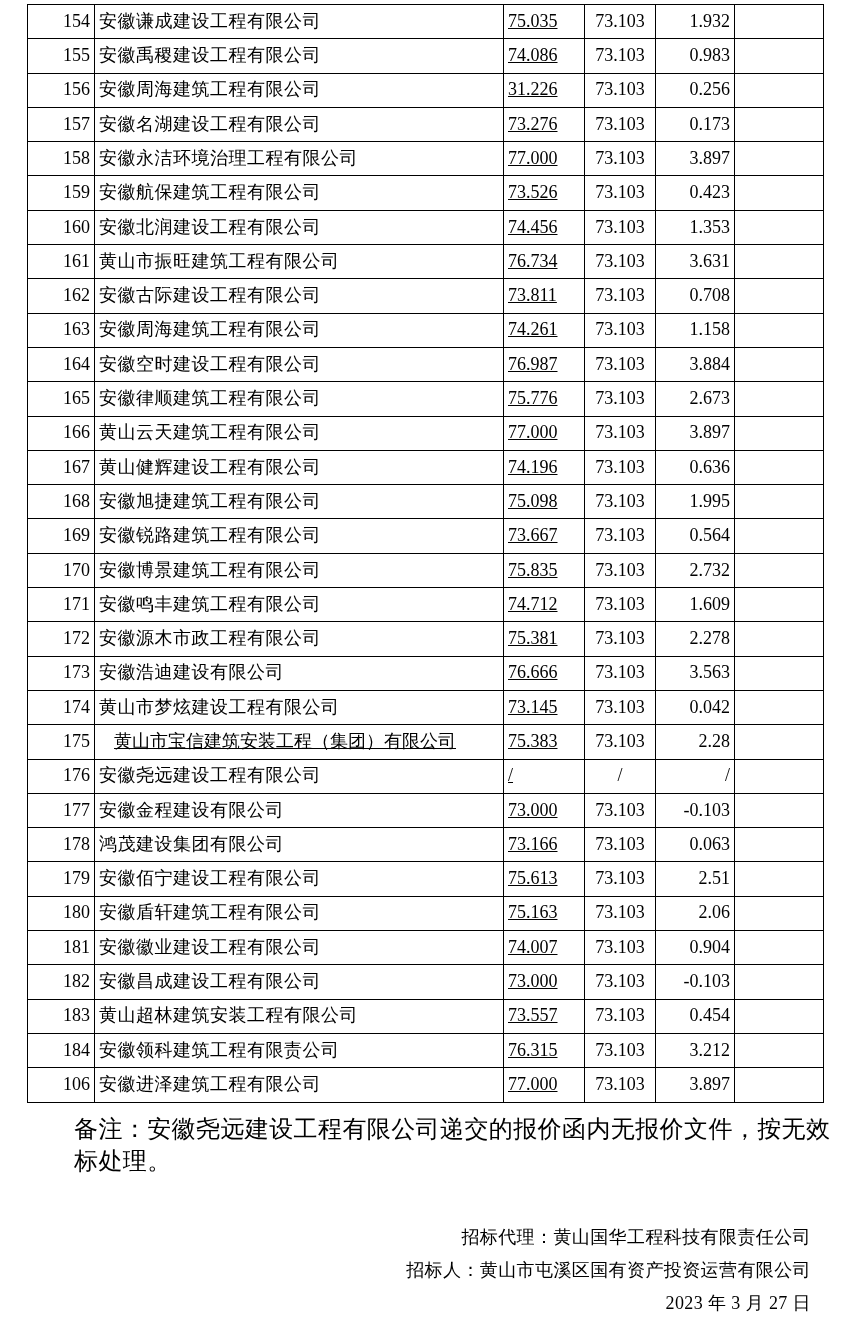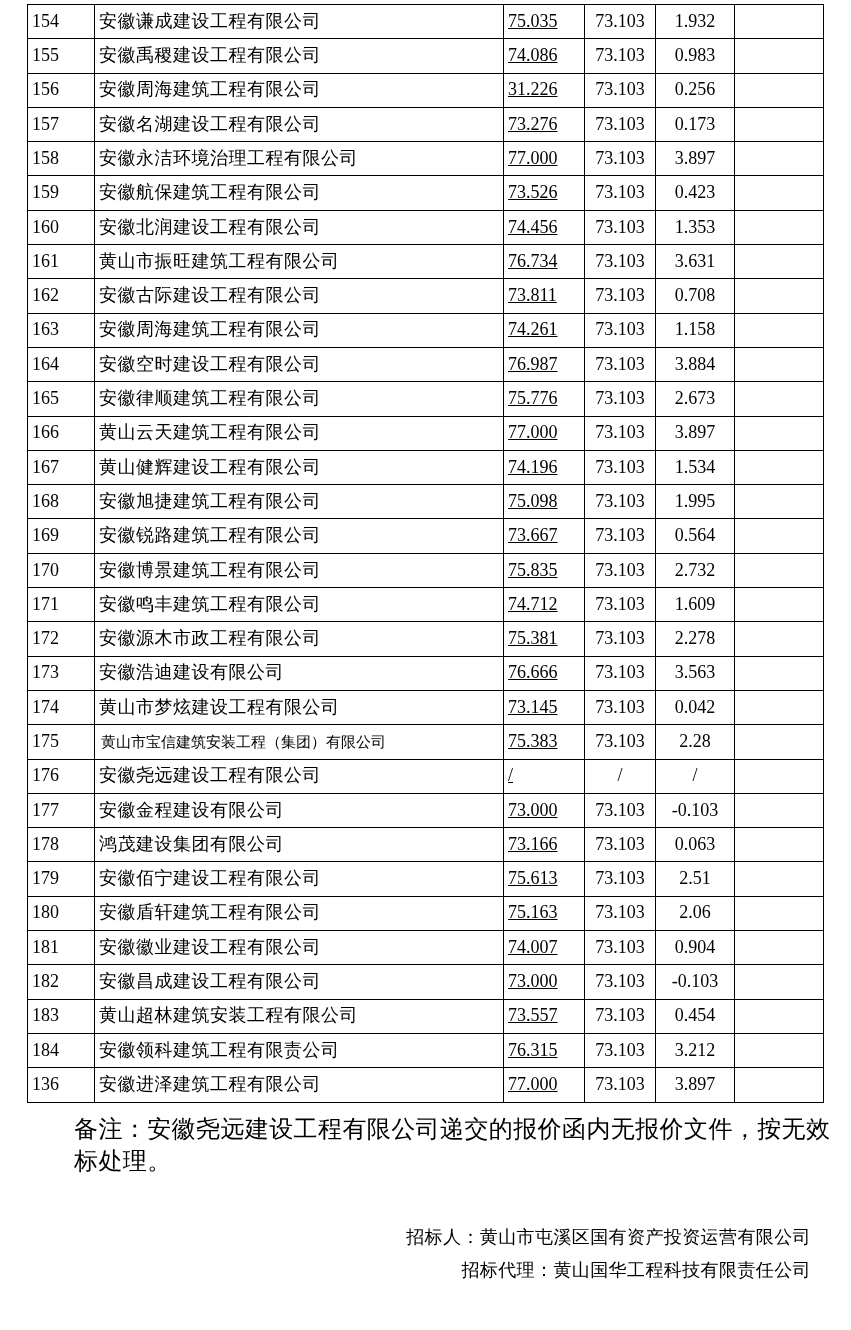--- a/index.html
+++ b/index.html
@@ -32,47 +32,48 @@
     border: 1px solid #000000;
     height: 33.3px;
     padding: 0 4px;
     font-size: 18px;
     line-height: 1.1;
     vertical-align: middle;
     font-family: "Liberation Serif", "DejaVu Serif", serif;
   }
   td.c-no {
     width: 58px;
-    text-align: left;
+    text-align: right;
   }
   td.c-name {
     width: 400px;
     text-align: left;
     padding-left: 10px;
     letter-spacing: 0.5px;
     border-radius: 8px;
   }
   td.c-name.tight {
     letter-spacing: 0px;
-    font-size: 15px;
-    padding-left: 6px;
+    font-size: 18px;
+    padding-left: 19px;
+    text-decoration: underline;
   }
   td.c-v1 {
     width: 72px;
     text-align: left;
     text-decoration: underline;
   }
   td.c-v2 {
     width: 62px;
     text-align: center;
     margin-left: 28px;
   }
   td.c-v3 {
     width: 70px;
-    text-align: center;
+    text-align: right;
   }
   td.c-last {
     width: 80px;
   }
   .note {
     margin-top: 10px;
     padding-left: 74px;
     font-size: 24px;
     letter-spacing: 0.4px;
   }
@@ -197,21 +198,21 @@
           <td class="c-v1">77.000</td>
           <td class="c-v2">73.103</td>
           <td class="c-v3">3.897</td>
           <td class="c-last"></td>
         </tr>
         <tr>
           <td class="c-no">167</td>
           <td class="c-name">黄山健辉建设工程有限公司</td>
           <td class="c-v1">74.196</td>
           <td class="c-v2">73.103</td>
-          <td class="c-v3">1.534</td>
+          <td class="c-v3">0.636</td>
           <td class="c-last"></td>
         </tr>
         <tr>
           <td class="c-no">168</td>
           <td class="c-name">安徽旭捷建筑工程有限公司</td>
           <td class="c-v1">75.098</td>
           <td class="c-v2">73.103</td>
           <td class="c-v3">1.995</td>
           <td class="c-last"></td>
         </tr>
@@ -337,30 +338,31 @@
         </tr>
         <tr>
           <td class="c-no">184</td>
           <td class="c-name">安徽领科建筑工程有限责公司</td>
           <td class="c-v1">76.315</td>
           <td class="c-v2">73.103</td>
           <td class="c-v3">3.212</td>
           <td class="c-last"></td>
         </tr>
         <tr>
-          <td class="c-no">136</td>
+          <td class="c-no">106</td>
           <td class="c-name">安徽进泽建筑工程有限公司</td>
           <td class="c-v1">77.000</td>
           <td class="c-v2">73.103</td>
           <td class="c-v3">3.897</td>
           <td class="c-last"></td>
         </tr>
       </tbody>
   </table>
 
   <div class="note">备注：安徽尧远建设工程有限公司递交的报价函内无报价文件，按无效标处理。</div>
 
   <div class="footer">
+    <div>招标代理：黄山国华工程科技有限责任公司</div>
     <div>招标人：黄山市屯溪区国有资产投资运营有限公司</div>
-    <div>招标代理：黄山国华工程科技有限责任公司</div>
+    <div>2023 年 3 月 27 日</div>
   </div>
 
 </div>
 
 </body></html>

